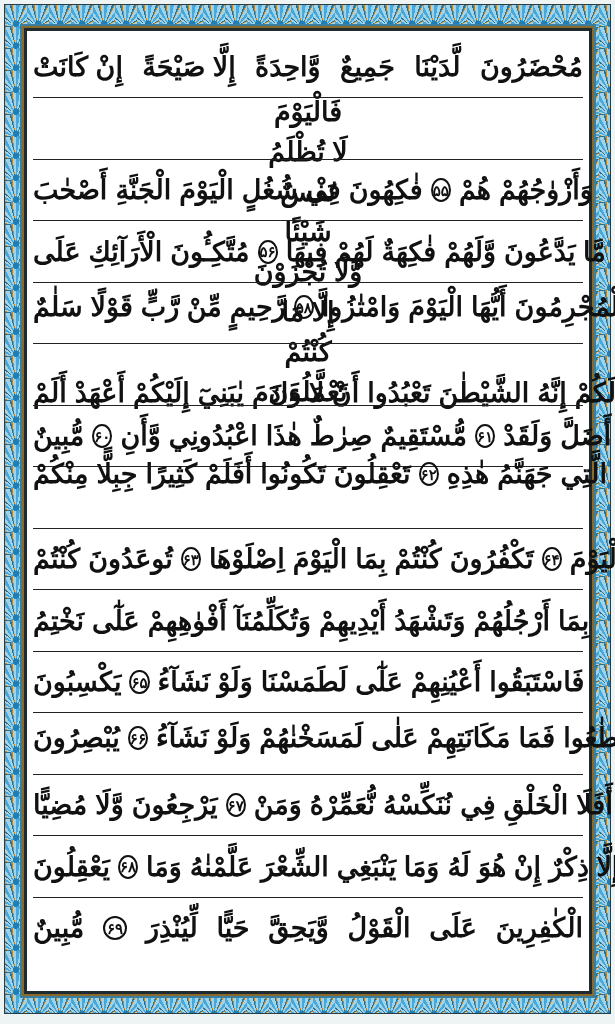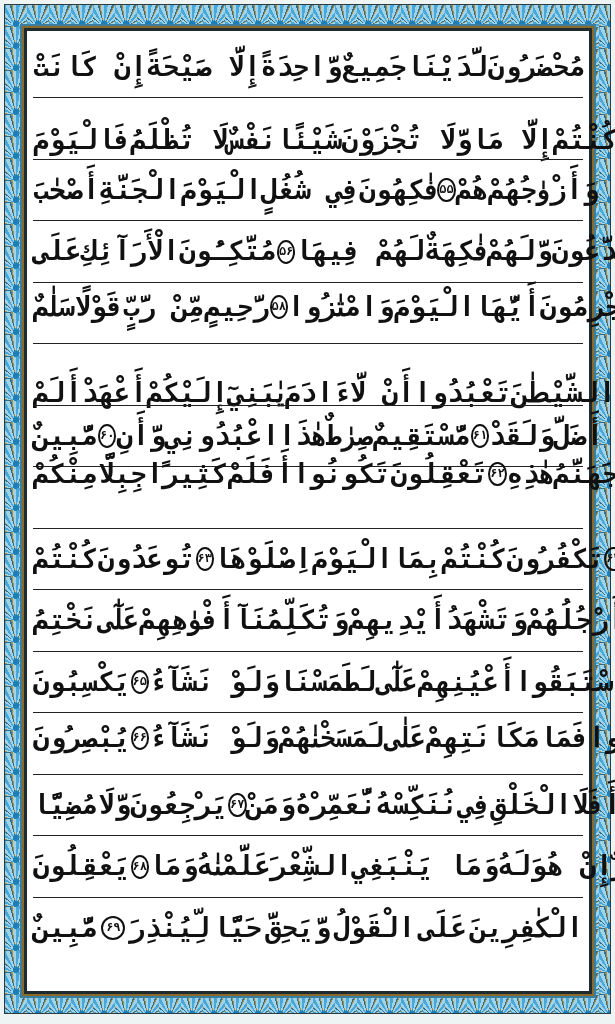--- a/index.html
+++ b/index.html
@@ -19,49 +19,50 @@
     box-shadow:0 0 0 2px #8a6a2a, 0 0 0 4px #3a7fa0;
   }
   .panel{
     position:absolute;left:27px;top:31px;right:26px;bottom:33px;
     background:#ffffff;
   }
   .lines{position:absolute;left:0;right:0;top:0;bottom:0;}
   .line{
     position:absolute;left:6px;right:6px;height:56px;
     display:flex;flex-direction:row;justify-content:space-between;align-items:center;
-    font-family:Liberation Mono, monospace;font-size:27px;font-weight:bold;color:#111;
+    font-family:Liberation Sans, sans-serif;font-size:27px;font-weight:bold;color:#111;
     white-space:nowrap;
+    gap:8px;
   }
   .line .w{direction:rtl;unicode-bidi:isolate;}
   .rule{position:absolute;left:6px;right:6px;height:0;border-top:1.6px solid #222;}
   .ayah{
     display:inline-flex;align-items:center;justify-content:center;
     width:20px;height:20px;border:2px solid #111;border-radius:50%;
-    font-size:12px;font-weight:bold;line-height:1;
+    font-size:15px;font-weight:bold;line-height:1;
   }
 </style>
 </head>
 <body>
 
 <div class="page">
   <div class="frame"></div>
   <div class="frame-inner-line"></div>
   <div class="panel">
     <div class="lines" id="lines">
         <div class="line" style="top: 8px;">
           <span class="w">إِنْ كَانَتْ</span>
           <span class="w">إِلَّا صَيْحَةً</span>
           <span class="w">وَّاحِدَةً</span>
           <span class="w">جَمِيعٌ</span>
           <span class="w">لَّدَيْنَا</span>
           <span class="w">مُحْضَرُونَ</span>
         </div>
         <div class="rule" style="top: 66px;"></div>
-        <div class="line" style="top: 81px;">
+        <div class="line" style="top: 65px; flex-direction: column;">
           <span class="w">فَالْيَوْمَ</span>
           <span class="w">لَا تُظْلَمُ</span>
           <span class="w">نَفْسٌ</span>
           <span class="w">شَيْئًا</span>
           <span class="w">وَّلَا تُجْزَوْنَ</span>
           <span class="w">إِلَّا مَا</span>
           <span class="w">كُنْتُمْ</span>
           <span class="w">تَعْمَلُونَ</span>
         </div>
         <div class="rule" style="top: 127.5px;"></div>

